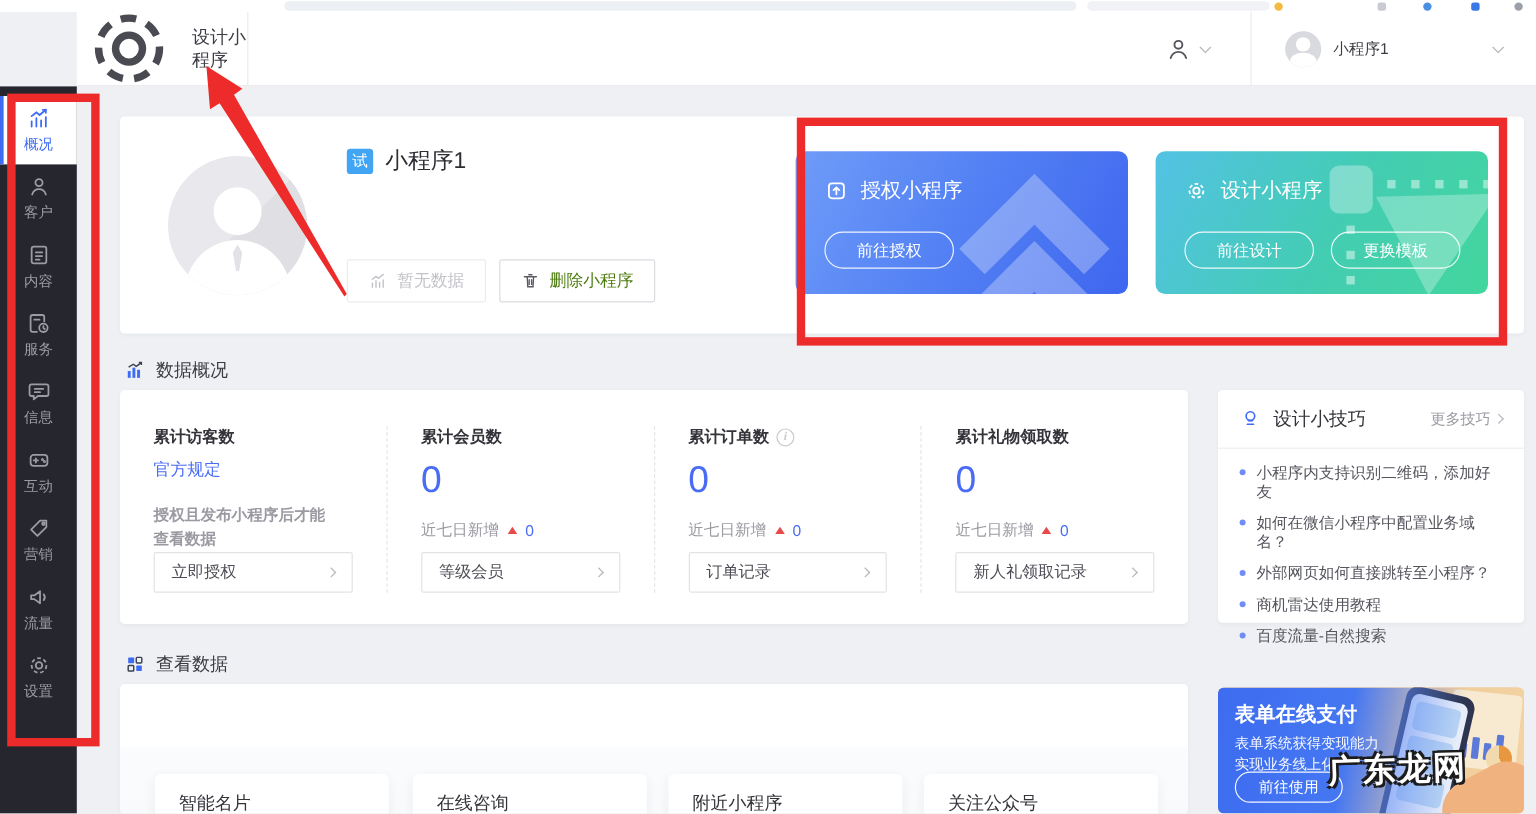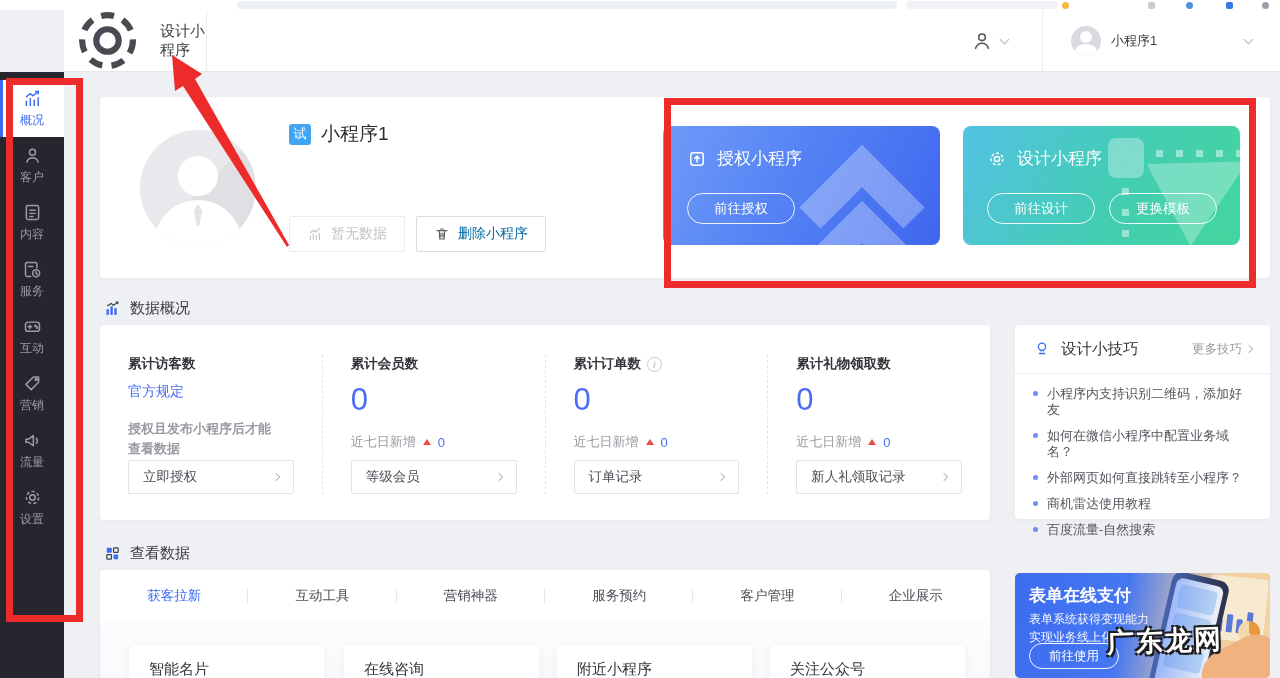--- a/index.html
+++ b/index.html
@@ -51,21 +51,21 @@
   .avatar-big .body{position:absolute;left:14px;top:70px;width:88px;height:56px;border-radius:44px 44px 0 0;background:#fff;}
   .avatar-big .tie{position:absolute;left:54px;top:74px;width:8px;height:22px;background:#e2e2e7;clip-path:polygon(50% 0,100% 30%,65% 100%,35% 100%,0 30%);}
   .avatar-big .wedge{position:absolute;left:40px;top:40px;width:140px;height:140px;background:rgba(0,0,0,.035);transform:rotate(45deg);}
   .profile-info{position:absolute;left:189px;top:24px;}
   .title-row{display:flex;align-items:center;gap:10px;}
   .trial-badge{width:22px;height:21px;border-radius:3px;background:#41a5f4;color:#fff;font-size:13px;display:flex;align-items:center;justify-content:center;}
   .prog-title{font-size:19px;color:#2d2d33;font-weight:500;}
   .prog-notice{margin-top:13px;font-size:14px;color:#7d7d86;}
   .profile-btns{position:absolute;left:189px;top:119px;display:flex;gap:11px;}
   .pbtn{height:36px;display:flex;align-items:center;gap:8px;padding:0 17px;border:1px solid #dcdce1;border-radius:2px;
-    background:#fff;font-size:14px;color:#0369a1;cursor:pointer;}
+    background:#fff;font-size:14px;color:#4d7c0f;cursor:pointer;}
   .pbtn.disabled{color:#c3c3ca;border-color:#ececf0;cursor:default;}
   .pbtn svg{width:16px;height:16px;}
 
   
   .promo{position:absolute;top:29px;width:277px;height:119px;border-radius:8px;overflow:hidden;color:#fff;cursor:pointer;}
   .promo.blue{left:563px;background:linear-gradient(118deg,#6f9cf8 0%,#5583f4 45%,#3e66ef 100%);}
   .promo.green{left:863px;background:linear-gradient(118deg,#53c2e4 0%,#43cdb2 55%,#43d69e 100%);}
   .promo-head{position:absolute;left:24px;top:21px;display:flex;align-items:center;gap:10px;font-size:17px;}
   .promo-head svg{width:20px;height:20px;}
   .promo-btns{position:absolute;left:24px;top:67px;display:flex;gap:14px;}
@@ -217,20 +217,27 @@
     <div class="side-item">
       <svg viewBox="0 0 24 24" fill="none" stroke="currentColor" stroke-width="1.7" stroke-linecap="round" stroke-linejoin="round">
         <path d="M17 10V6a2 2 0 0 0-2-2H6a2 2 0 0 0-2 2v12a2 2 0 0 0 2 2h4"></path>
           <path d="M7.5 8.5h5"></path>
         <circle cx="16.2" cy="16.2" r="4"></circle>
           <path d="M16.2 14.6v1.8l1.3 1"></path>
       </svg>
       <span>服务</span>
     </div>
     <div class="side-item">
+      <svg viewBox="0 0 24 24" fill="none" stroke="currentColor" stroke-width="1.7" stroke-linecap="round" stroke-linejoin="round">
+        <path d="M5 5h14a2 2 0 0 1 2 2v7a2 2 0 0 1-2 2h-8l-4 3.2V16H5a2 2 0 0 1-2-2V7a2 2 0 0 1 2-2z"></path>
+          <path d="M8 9.3h8M8 12.4h5"></path>
+      </svg>
+      <span>信息</span>
+    </div>
+    <div class="side-item">
       <svg viewBox="0 0 24 24" fill="none" stroke="currentColor" stroke-width="1.7" stroke-linecap="round">
         <rect x="4" y="7" width="16" height="10.5" rx="3"></rect>
           <path d="M9 10.2v4M7 12.2h4"></path>
           <circle cx="15.3" cy="11.3" r=".6"></circle>
           <circle cx="17.2" cy="13.3" r=".6"></circle>
       </svg>
       <span>互动</span>
     </div>
     <div class="side-item">
       <svg viewBox="0 0 24 24" fill="none" stroke="currentColor" stroke-width="1.7" stroke-linecap="round" stroke-linejoin="round">
@@ -441,28 +448,20 @@
     <svg viewBox="0 0 24 24" fill="none" stroke="#39404e" stroke-width="1.7">
       <rect x="4" y="4" width="7" height="7" rx="1" fill="#3d6bf3" stroke="none"></rect>
         <rect x="13.5" y="4" width="6.5" height="6.5" rx="1"></rect>
       <rect x="4" y="13.5" width="6.5" height="6.5" rx="1"></rect>
         <rect x="13.5" y="13.5" width="6.5" height="6.5" rx="1" fill="#3d6bf3" stroke="none"></rect>
     </svg>
     <span>查看数据</span>
   </div>
 
   <div class="card func-card">
-    <div class="func-tabs">
-      <div class="ftab active">获客拉新</div>
-      <div class="ftab">互动工具</div>
-      <div class="ftab">营销神器</div>
-      <div class="ftab">服务预约</div>
-      <div class="ftab">客户管理</div>
-      <div class="ftab">企业展示</div>
-    </div>
     <div class="func-body">
       <div class="fcard c0">智能名片</div>
       <div class="fcard c1">在线咨询</div>
       <div class="fcard c2">附近小程序</div>
       <div class="fcard c3">关注公众号</div>
     </div>
   </div>
 
   <div class="banner">
     <div class="bn-tanpanel">

